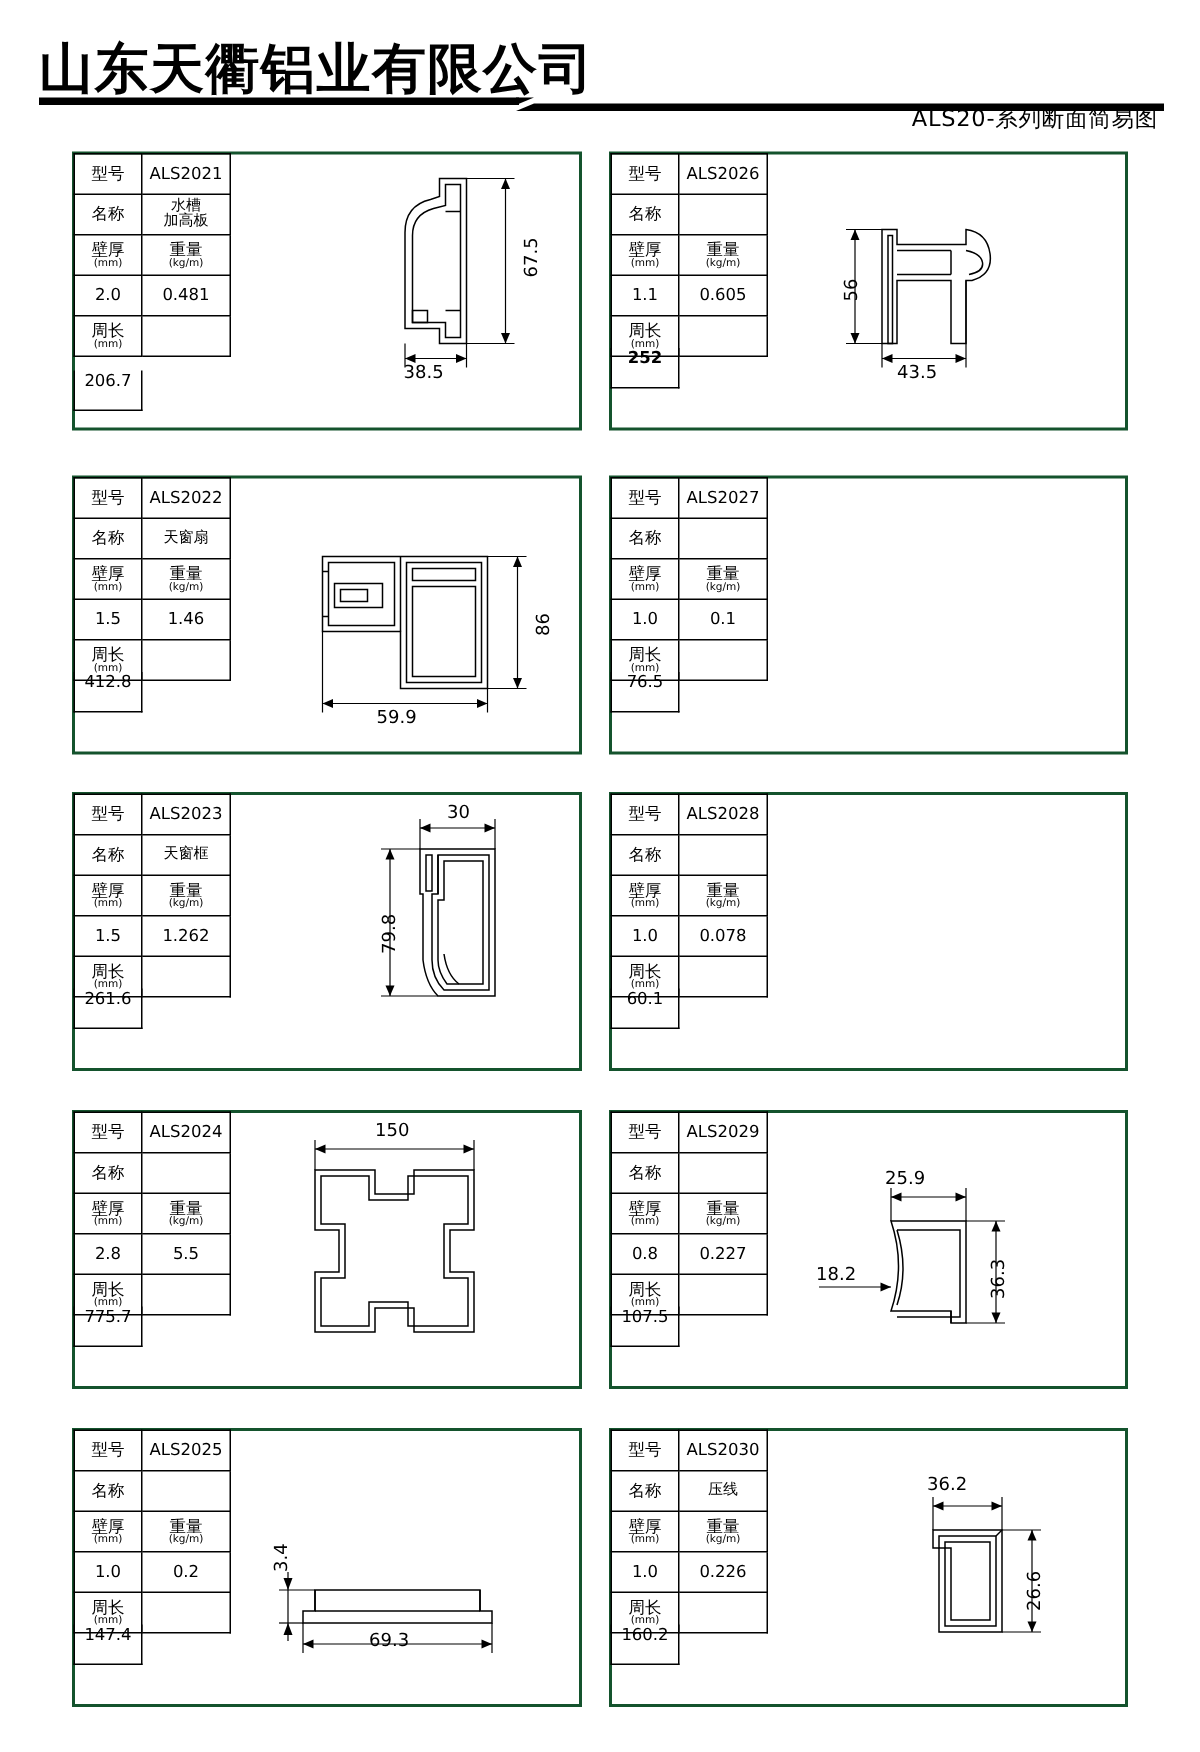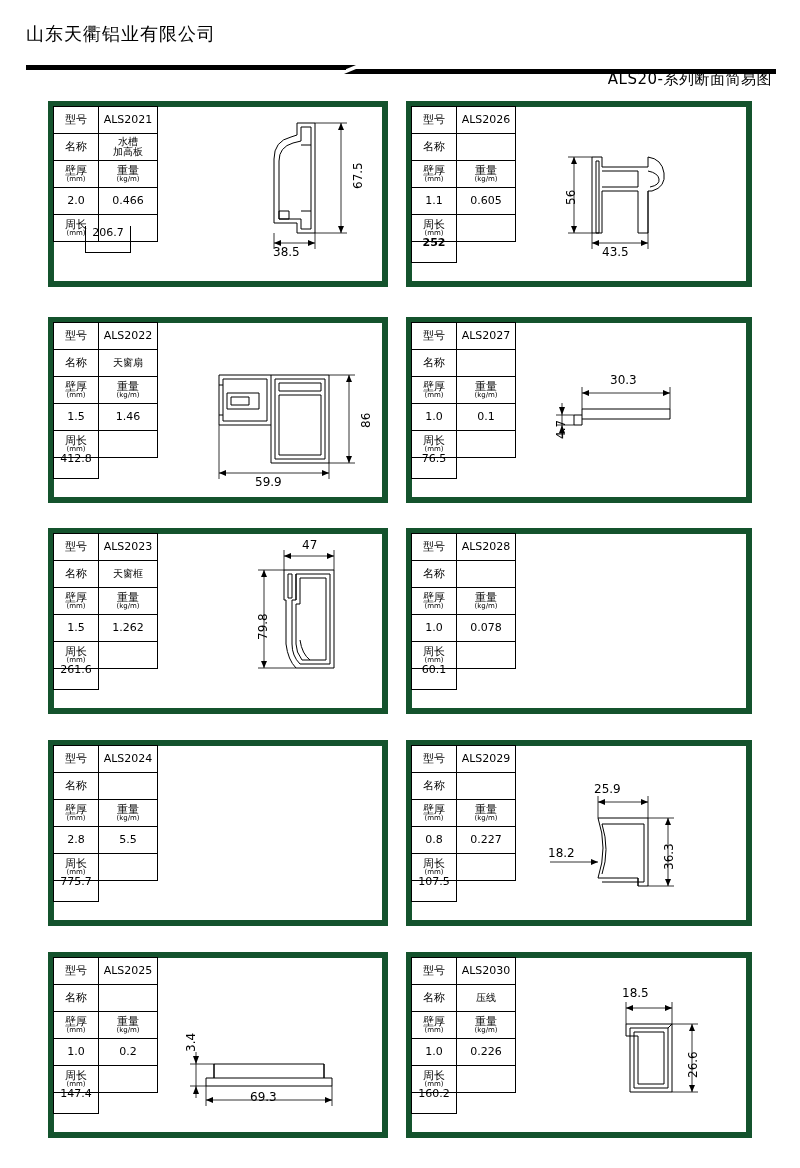--- a/index.html
+++ b/index.html
@@ -11,22 +11,22 @@
     position:relative;
     overflow:hidden;
   }
   
   .header{
     position:absolute;left:0;top:0;width:800px;height:82px;
   }
   .company{
     position:absolute;left:26px;top:22px;
     font-family:"DejaVu Sans", sans-serif;
-    font-weight:normal;
-    font-size:18px;
+    font-weight:bold;
+    font-size:36px;
     letter-spacing:1px;
     white-space:nowrap;
   }
   .hdr-bar{
     position:absolute;left:26px;top:65px;width:320px;height:5px;background:#000;
   }
   .hdr-bar-slant{
     position:absolute;left:344px;top:65px;width:0;height:0;
     border-top:5px solid #000;
     border-right:12px solid transparent;
@@ -44,21 +44,21 @@
     font-family:"DejaVu Sans", sans-serif;
     font-size:15px;
     letter-spacing:0.5px;
     white-space:nowrap;
     margin-top:24px;
   }
   
   .sheet{position:absolute;left:0;top:0;width:800px;height:1168px;}
   .cell{
     position:absolute;
-    border:6px solid #14532d;
+    border:2px solid #14532d;
     box-sizing:border-box;
     background:#fff;
   }
   
   .spec{
     position:absolute;left:-1px;top:-1px;
     border-collapse:collapse;
     font-family:"DejaVu Sans", sans-serif;
     font-size:11px;
   }
@@ -131,32 +131,32 @@
           <div>壁厚</div>
           <div class="sub">(mm)</div>
         </td>
         <td class="c-val">
           <div>重量</div>
           <div class="sub">(kg/m)</div>
         </td>
       </tr>
       <tr>
         <td class="c-lbl">2.0</td>
-        <td class="c-val">0.466</td>
-      </tr>
-      <tr>
-        <td class="c-lbl">
-          <div>周长</div>
-          <div class="sub">(mm)</div>
-        </td>
-        <td class="c-val"></td>
-      </tr>
-    </tbody>
-      </table>
-    <div class="perim-val" style="position:absolute;left:-1px;top:119px;width:44px;margin-left:32px;">206.7</div>
+        <td class="c-val">0.481</td>
+      </tr>
+      <tr>
+        <td class="c-lbl">
+          <div>周长</div>
+          <div class="sub">(mm)</div>
+        </td>
+        <td class="c-val"></td>
+      </tr>
+    </tbody>
+      </table>
+    <div class="perim-val" style="position:absolute;left:-1px;top:144px;width:44px;">206.7</div>
 
     <div class="profile" style="left:165px;top:8px;">
       <svg width="170" height="140" viewBox="0 0 170 140">
         <g fill="none" stroke="#000" stroke-width="1">
           <path d="M55 108 L55 44 Q55 26 72 22 L78 20 L78 8 L96 8 L96 118 L78 118 L78 108 Z"></path>
           <path d="M60 104 L60 46 Q60 32 74 28 L82 26 L82 12 L92 12 L92 114 L82 114 L82 104 Z"></path>
           <path d="M60 104 L70 104 L70 96 L60 96 Z"></path>
           <path d="M82 30 L92 30"></path>
           <path d="M82 96 L92 96"></path>
         </g>
@@ -349,46 +349,20 @@
         <td class="c-lbl">
           <div>周长</div>
           <div class="sub">(mm)</div>
         </td>
         <td class="c-val"></td>
       </tr>
     </tbody>
       </table>
     <div class="perim-val" style="position:absolute;left:-1px;top:129px;width:44px;">76.5</div>
 
-    <div class="profile" style="left:140px;top:50px;">
-      <svg width="190" height="90" viewBox="0 0 190 90">
-        <g fill="none" stroke="#000" stroke-width="1">
-          <path d="M22 42 L30 42 L30 36 L118 36 L118 46 L30 46 L30 52 L22 52 Z"></path>
-          <line x1="30" y1="42" x2="30" y2="46"></line>
-        </g>
-
-        <g stroke="#000" stroke-width="0.8">
-          <line x1="30" y1="36" x2="30" y2="14"></line>
-          <line x1="118" y1="36" x2="118" y2="14"></line>
-          <line x1="30" y1="20" x2="118" y2="20"></line>
-          <path d="M30 20 l7 -3 l0 6 z" fill="#000" stroke="none"></path>
-          <path d="M118 20 l-7 -3 l0 6 z" fill="#000" stroke="none"></path>
-        </g>
-
-        <g stroke="#000" stroke-width="0.8">
-          <line x1="22" y1="42" x2="4" y2="42"></line>
-          <line x1="22" y1="52" x2="4" y2="52"></line>
-          <line x1="10" y1="30" x2="10" y2="64"></line>
-          <path d="M10 42 l-3 -8 l6 0 z" fill="#000" stroke="none"></path>
-          <path d="M10 52 l-3 8 l6 0 z" fill="#000" stroke="none"></path>
-        </g>
-      </svg>
-      <div class="dim" style="left:58px;top:0px;">30.3</div>
-      <div class="dimv" style="left:2px;top:66px;">4.7</div>
-    </div>
   </div>
 
   <div class="cell" style="left:48px;top:528px;width:340px;height:186px;">
     <table class="spec">
       <tbody>
           <tr>
         <td class="c-lbl">型号</td>
         <td class="c-val">ALS2023</td>
       </tr>
       <tr>
@@ -440,21 +414,21 @@
         </g>
 
         <g stroke="#000" stroke-width="0.8">
           <line x1="70" y1="30" x2="44" y2="30"></line>
           <line x1="82" y1="128" x2="44" y2="128"></line>
           <line x1="50" y1="30" x2="50" y2="128"></line>
           <path d="M50 30 l-3 7 l6 0 z" fill="#000" stroke="none"></path>
           <path d="M50 128 l-3 -7 l6 0 z" fill="#000" stroke="none"></path>
         </g>
       </svg>
-      <div class="dim" style="left:88px;top:-2px;">47</div>
+      <div class="dim" style="left:88px;top:-2px;">30</div>
       <div class="dimv" style="left:42px;top:100px;">79.8</div>
     </div>
   </div>
 
   <div class="cell" style="left:406px;top:528px;width:346px;height:186px;">
     <table class="spec">
       <tbody>
           <tr>
         <td class="c-lbl">型号</td>
         <td class="c-val">ALS2028</td>
@@ -519,20 +493,37 @@
         <td class="c-lbl">
           <div>周长</div>
           <div class="sub">(mm)</div>
         </td>
         <td class="c-val"></td>
       </tr>
     </tbody>
       </table>
     <div class="perim-val" style="position:absolute;left:-1px;top:129px;width:44px;">775.7</div>
 
+    <div class="profile" style="left:140px;top:10px;">
+      <svg width="190" height="170" viewBox="0 0 190 170">
+        <g fill="none" stroke="#000" stroke-width="1">
+          <path d="M20 28 L60 28 L60 44 L86 44 L86 28 L126 28 L126 68 L110 68 L110 96 L126 96 L126 136 L86 136 L86 120 L60 120 L60 136 L20 136 L20 96 L36 96 L36 68 L20 68 Z"></path>
+          <path d="M24 32 L56 32 L56 48 L82 48 L82 32 L122 32 L122 64 L106 64 L106 100 L122 100 L122 132 L82 132 L82 116 L56 116 L56 132 L24 132 L24 100 L40 100 L40 64 L24 64 Z"></path>
+        </g>
+
+        <g stroke="#000" stroke-width="0.8">
+          <line x1="20" y1="28" x2="20" y2="8"></line>
+          <line x1="126" y1="28" x2="126" y2="8"></line>
+          <line x1="20" y1="14" x2="126" y2="14"></line>
+          <path d="M20 14 l7 -3 l0 6 z" fill="#000" stroke="none"></path>
+          <path d="M126 14 l-7 -3 l0 6 z" fill="#000" stroke="none"></path>
+        </g>
+      </svg>
+      <div class="dim" style="left:60px;top:-6px;">150</div>
+    </div>
   </div>
 
   <div class="cell" style="left:406px;top:740px;width:346px;height:186px;">
     <table class="spec">
       <tbody>
           <tr>
         <td class="c-lbl">型号</td>
         <td class="c-val">ALS2029</td>
       </tr>
       <tr>
@@ -720,18 +711,18 @@
         </g>
 
         <g stroke="#000" stroke-width="0.8">
           <line x1="90" y1="40" x2="116" y2="40"></line>
           <line x1="90" y1="108" x2="116" y2="108"></line>
           <line x1="110" y1="40" x2="110" y2="108"></line>
           <path d="M110 40 l-3 7 l6 0 z" fill="#000" stroke="none"></path>
           <path d="M110 108 l-3 -7 l6 0 z" fill="#000" stroke="none"></path>
         </g>
       </svg>
-      <div class="dim" style="left:40px;top:2px;">18.5</div>
+      <div class="dim" style="left:40px;top:2px;">36.2</div>
       <div class="dimv" style="left:104px;top:94px;">26.6</div>
     </div>
   </div>
 
 </div>
 
 </body></html>

